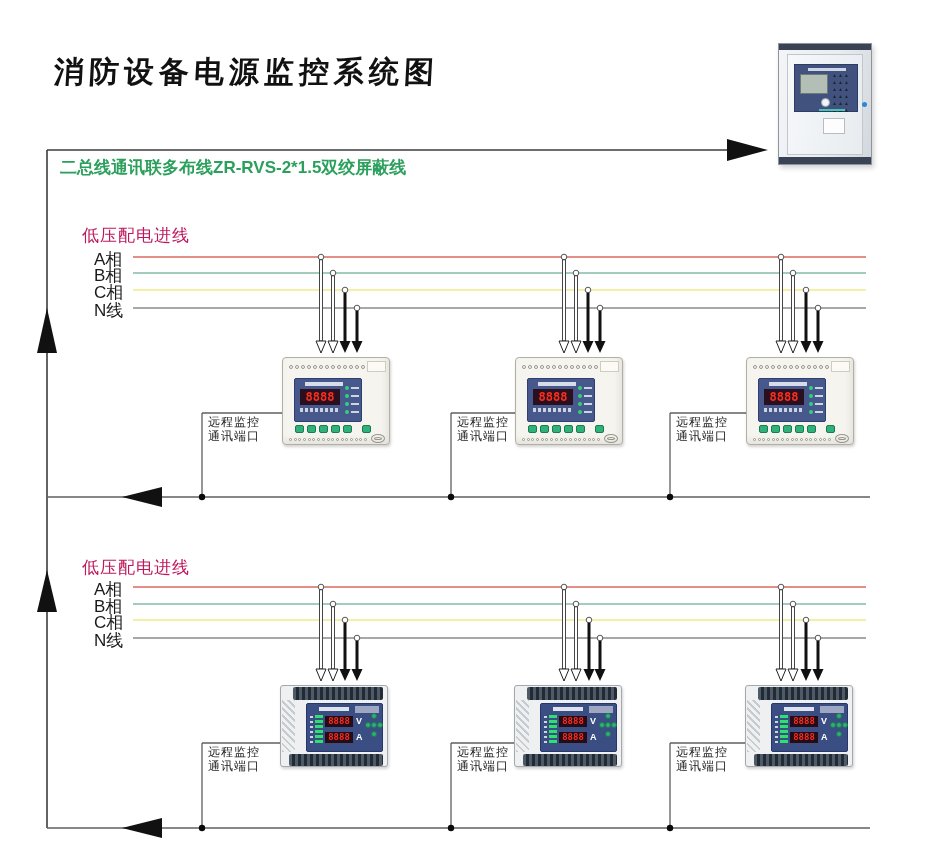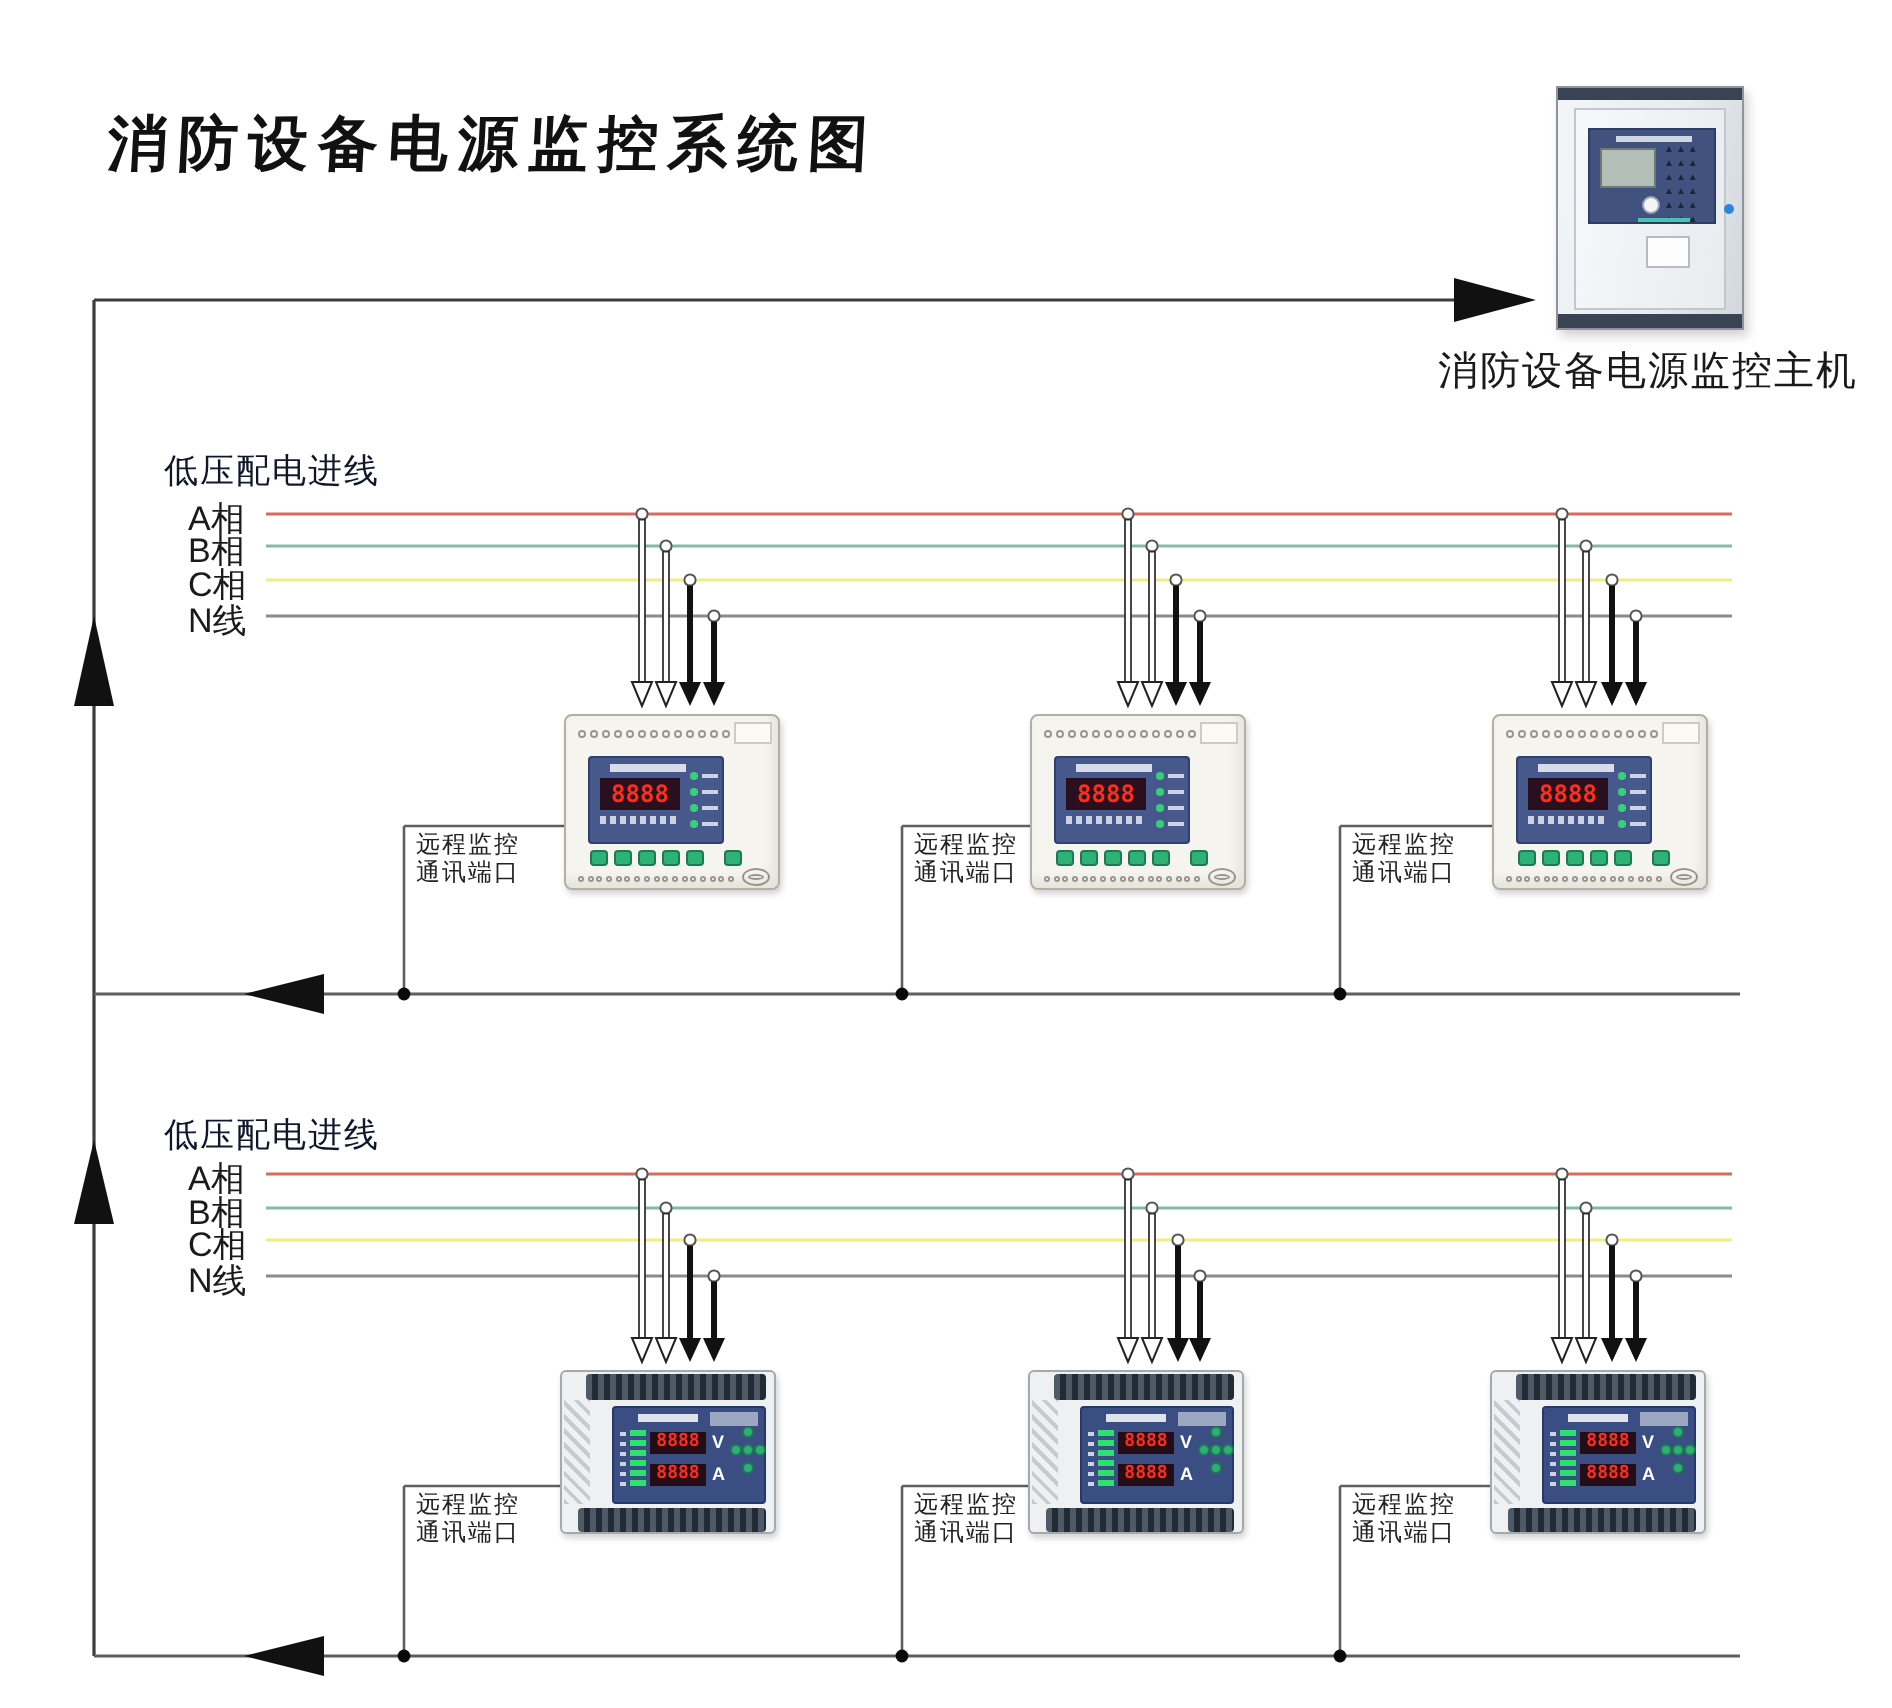--- a/index.html
+++ b/index.html
@@ -7,21 +7,21 @@
   body{font-family:"Liberation Sans",sans-serif;position:relative;overflow:hidden}
   #canvas{position:absolute;left:0;top:0;width:946px;height:854px;background:#fff}
   #canvas > *{position:absolute}
   #wires{left:0;top:0}
 
   .title{left:54px;top:52px;font-family:"DejaVu Serif",serif;font-size:30px;font-weight:800;
          letter-spacing:5px;color:#111;transform:skewX(-3deg)}
   .sensor-note{left:293px;top:125px;font-size:16px;color:#1a1a1a}
   .bus-note{left:60px;top:156px;font-size:17px;font-weight:bold;color:#2ba05c}
   .host-label{left:719px;top:172px;font-size:20px;color:#1a1a1a;letter-spacing:1px}
-  .sec-hdr{font-size:17px;color:#0f172a;letter-spacing:1px}
+  .sec-hdr{font-size:17px;color:#be185d;letter-spacing:1px}
   .phase-lbl{font-size:17px;color:#1a1a1a}
   .port-lbl{font-size:12px;line-height:13.5px;color:#222;letter-spacing:1px}
 
   
   .host{left:778px;top:43px;width:94px;height:122px;border:1px solid #8d949d;
         background:linear-gradient(100deg,#f3f5f7 0%,#e9edf0 55%,#d2d7dd 100%);
         box-shadow:2px 3px 5px rgba(0,0,0,.18)}
   .host > *, .host-panel > *{position:absolute}
   .host-topstrip{left:0;top:0;width:100%;height:6px;background:#3a4353}
   .host-botstrip{left:0;bottom:0;width:100%;height:7px;background:#3a4353}
@@ -196,20 +196,21 @@
       <polygon points="806,681 800.5,669 811.5,669" fill="#111"></polygon>
       <circle cx="818" cy="638" r="2.8" fill="#fff" stroke="#555" stroke-width="1"></circle>
       <rect x="816.5" y="640.8" width="3" height="28.200000000000045" fill="#111"></rect>
       <polygon points="818,681 812.5,669 823.5,669" fill="#111"></polygon>
       <line x1="670" y1="743" x2="747" y2="743" stroke="#5f5f5f" stroke-width="1.3"></line>
       <line x1="670" y1="743" x2="670" y2="828" stroke="#5f5f5f" stroke-width="1.3"></line>
       <circle cx="670" cy="828" r="3.2" fill="#0a0a0a"></circle>
     </svg>
 
   <div class="title">消防设备电源监控系统图</div>
+  <div class="bus-note">二总线通讯联多布线ZR-RVS-2*1.5双绞屏蔽线</div>
 
   <div class="host">
     <div class="host-door"></div>
     <div class="host-topstrip"></div>
     <div class="host-botstrip"></div>
     <div class="host-panel">
       <div class="host-paneltitle"></div>
       <div class="host-lcd"></div>
       <div class="host-inds">
           <div class="indrow">▲▲▲</div>
@@ -218,21 +219,20 @@
           <div class="indrow">▲▲▲</div>
           <div class="indrow">▲▲▲</div>
           <div class="indrow">▲▲▲</div>
         </div>
       <div class="host-btn"></div>
       <div class="host-brand"></div>
     </div>
     <div class="host-latch"></div>
     <div class="host-card"></div>
   </div>
-  <div class="host-label">消防设备电源监控主机</div>
 
 <div class="sec-hdr" style="left: 82px; top: 224px;">低压配电进线</div>
     <div class="phase-lbl" style="left: 94px; top: 248px;">A相</div>
     <div class="phase-lbl" style="left: 94px; top: 264px;">B相</div>
     <div class="phase-lbl" style="left: 94px; top: 281px;">C相</div>
     <div class="phase-lbl" style="left: 94px; top: 299px;">N线</div>
     <div class="devA" style="left: 282px; top: 357px;">
       <div class="devA-topdots">
         <i class="dotA"></i>
         <i class="dotA"></i>

